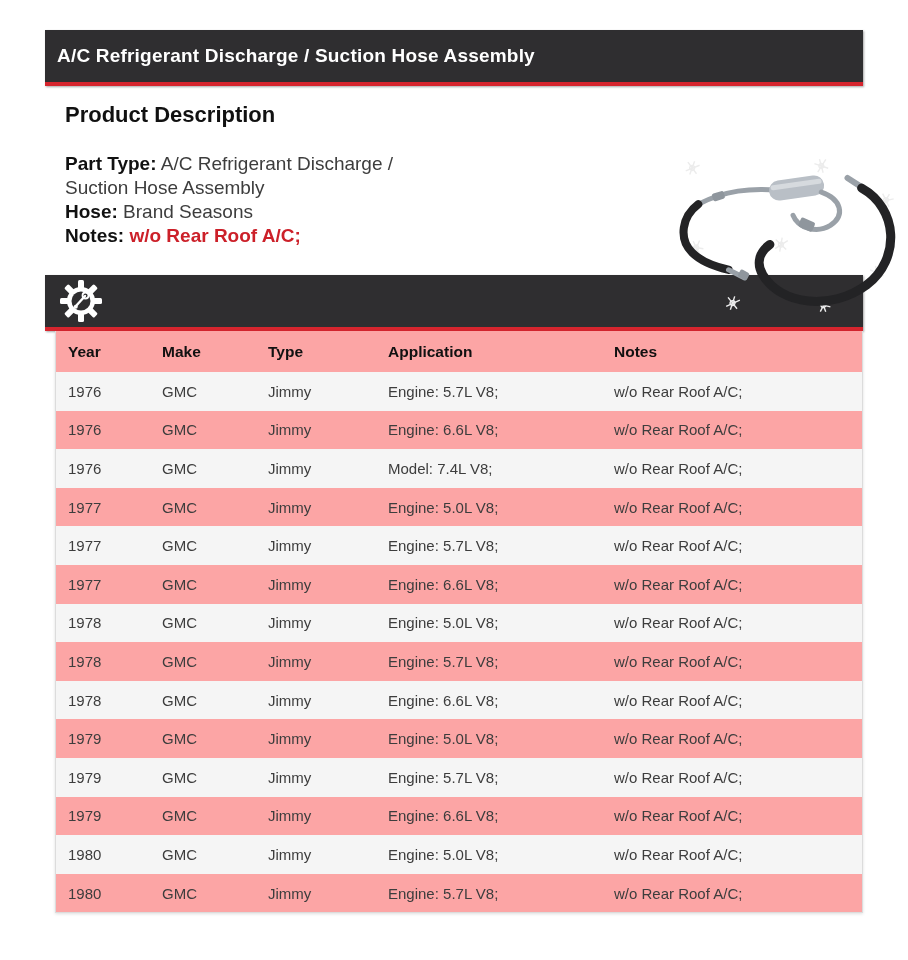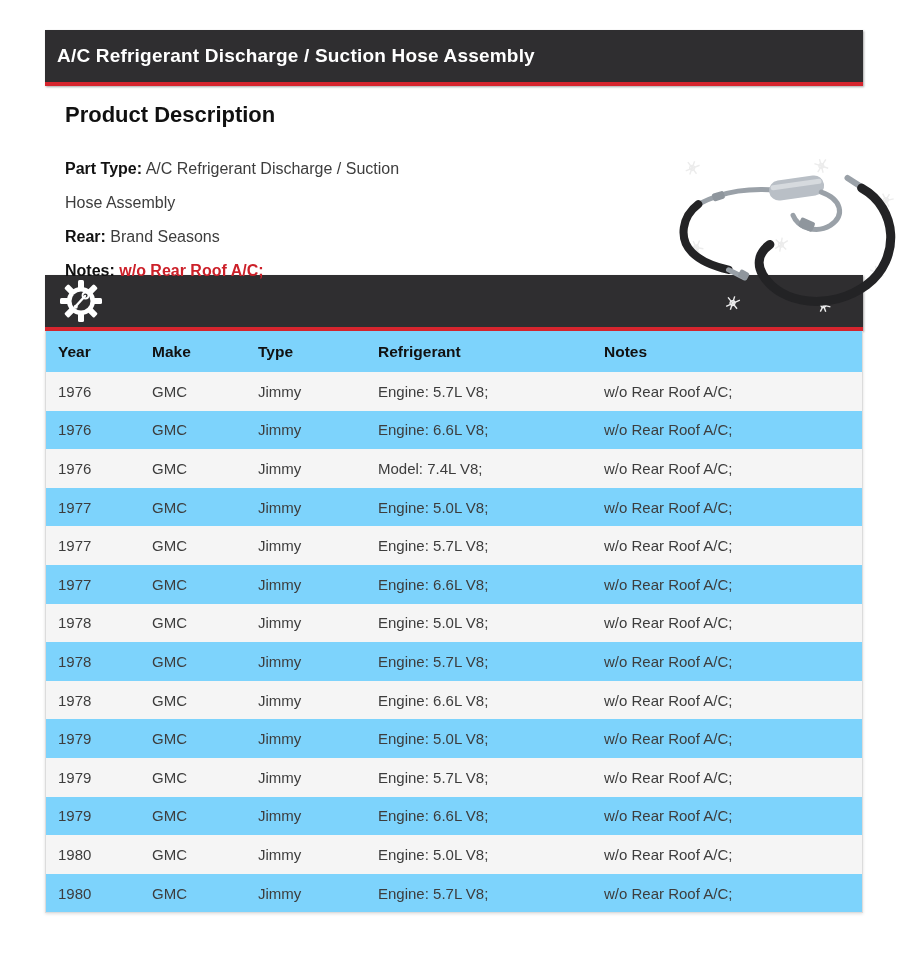--- a/index.html
+++ b/index.html
@@ -34,39 +34,40 @@
 
   
   .desc-section { position: relative; height: 189px; }
   .desc-heading {
     margin: 0; padding: 16px 0 0 20px;
     font-size: 22px; font-weight: bold; color: #111111;
   }
   .desc-text {
     margin: 24px 0 16px 20px;
     width: 345px;
-    font-size: 16px;
-    line-height: 34px;
+    font-size: 19px;
+    line-height: 24px;
     color: #3d3d3d;
   }
   .desc-text .lbl { font-weight: bold; color: #111111; }
   .notes-val { color: #cc2029; font-weight: bold; }
 
   .product-photo {
     position: absolute;
     top: 65px; right: -39px;   
     width: 232px; height: 168px;
   }
 
   
   .compat-card {
     border: 1px solid #dcdcdc;
     border-top: none;
-    background: #7dd3fc;
+    background: #fca5a5;
     box-shadow: 0 1px 3px rgba(0,0,0,.13);
+    margin-left: 10px;
   }
   table.compat {
     width: 100%;
     border-collapse: collapse;
     table-layout: fixed;
   }
   table.compat th {
     text-align: left;
     font-size: 15.5px;
     color: #111111;
@@ -91,21 +92,21 @@
   <div class="bar">
     <span class="bar-title">A/C Refrigerant Discharge / Suction Hose Assembly</span>
   </div>
 
   <div class="desc-section">
     <h2 class="desc-heading">Product Description</h2>
 
     <div class="desc-text">
       <span class="lbl">Part Type:</span>
       <span>A/C Refrigerant Discharge / Suction Hose Assembly</span><br>
-      <span class="lbl">Rear:</span>
+      <span class="lbl">Hose:</span>
       <span>Brand Seasons</span><br>
       <span class="lbl">Notes:</span>
       <span class="notes-val">w/o Rear Roof A/C;</span>
     </div>
 
     <svg class="product-photo" viewBox="0 0 230 165" aria-hidden="true">
       <defs>
         <g id="wm" stroke="#ececec" stroke-width="1.4" fill="none">
           <path d="M0,-7 L0,7 M-6,-4 L6,4 M6,-5 L-5,5"></path>
           <circle cx="0" cy="0" r="2.4"></circle>
@@ -171,21 +172,21 @@
           <col style="width:106px">
           <col style="width:120px">
           <col style="width:226px">
           <col>
       </colgroup>
       <thead>
         <tr id="col-row">
             <th>Year</th>
             <th>Make</th>
             <th>Type</th>
-            <th>Refrigerant</th>
+            <th>Application</th>
             <th>Notes</th>
           </tr>
       </thead>
       <tbody id="table-body">
           <tr class="alt">
             <td>1976</td>
             <td>GMC</td>
             <td>Jimmy</td>
             <td>Engine: 5.7L V8;</td>
             <td>w/o Rear Roof A/C;</td>

